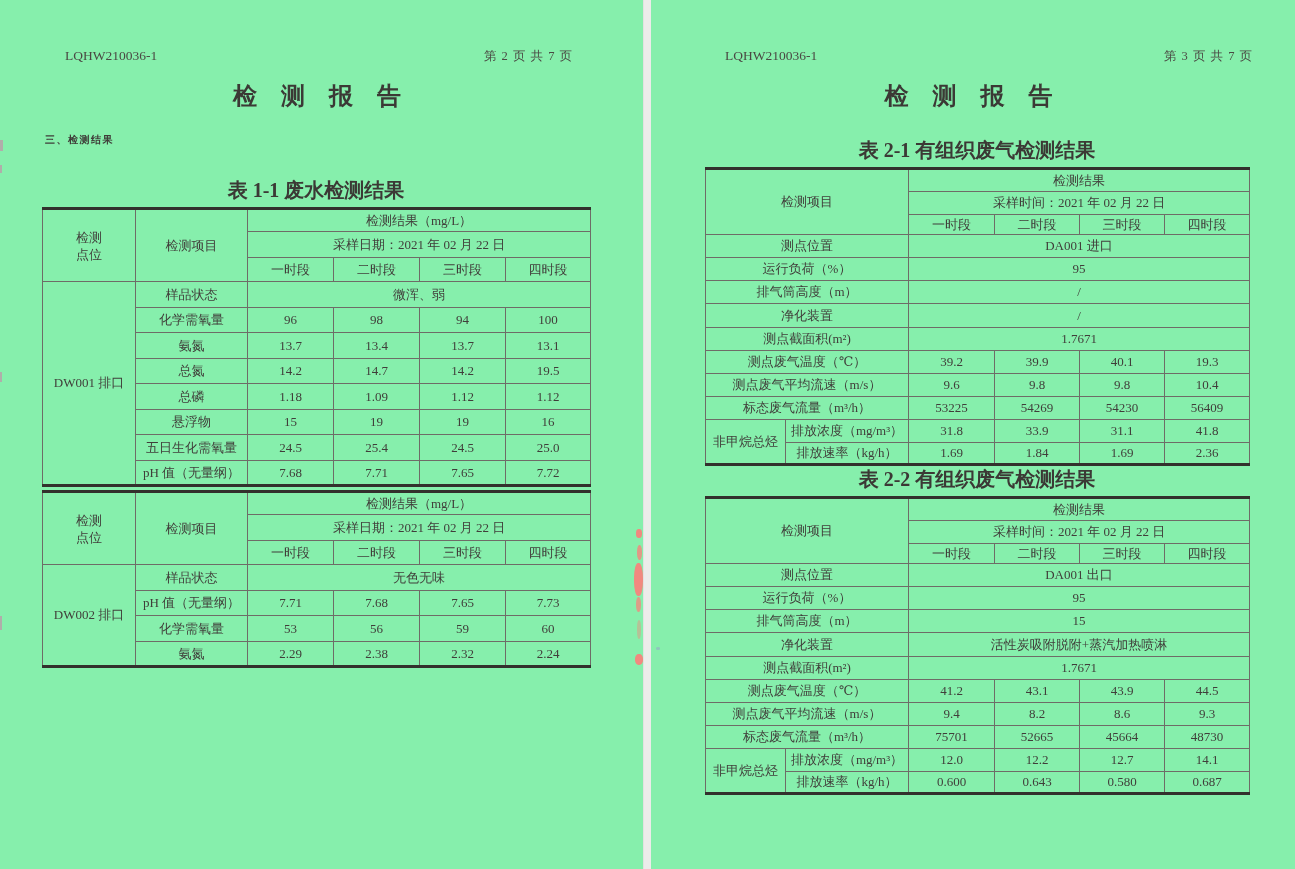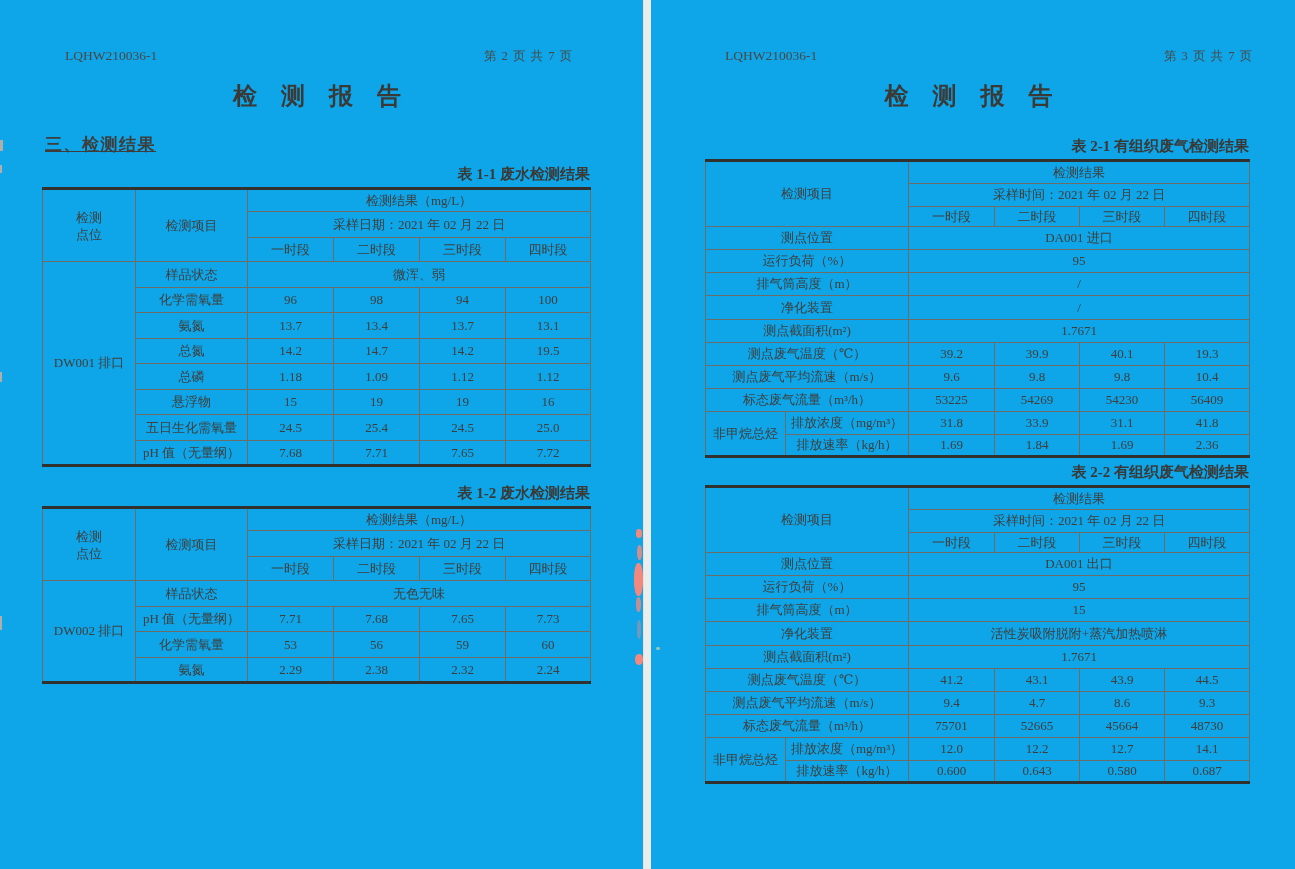--- a/index.html
+++ b/index.html
@@ -2,38 +2,38 @@
 <html><head>
 <meta charset="utf-8">
 <style>
   html,body{margin:0;padding:0;}
   body{
     width:1295px;height:869px;position:relative;overflow:hidden;
     background:#e7e7e5;
     font-family:"Liberation Serif","DejaVu Serif",serif;
     color:#3f3d39;
   }
-  .page{position:absolute;top:0;height:869px;background:#0ea5e9;}
+  .page{position:absolute;top:0;height:869px;background:#86efac;}
   .page-left{left:0;width:643px;}
   .page-right{left:651px;width:644px;}
   .page-gap{position:absolute;left:643px;top:0;width:8px;height:869px;background:#ececea;border-left:1px solid #e2e2e0;border-right:1px solid #e4e4e2;}
 
   .page-head{display:flex;justify-content:space-between;align-items:baseline;font-size:13.5px;color:#4a4843;}
   .page-left .page-head{padding:48px 70px 0 65px;}
   .page-right .page-head{padding:48px 42px 0 74px;}
   .page-no{font-size:12.5px;letter-spacing:1px;}
 
   .doc-title{text-align:center;font-size:24px;font-weight:bold;letter-spacing:9px;margin-top:15px;color:#3b3935;}
-  .section-heading{margin:21px 0 0 45px;font-size:17px;font-weight:bold;letter-spacing:1.5px;text-decoration:underline;}
-
-  .tbl-caption{text-align:right;font-weight:bold;font-size:15px;color:#3b3935;}
-  .cap-11{margin-top:9px;width:548px;margin-left:42px;}
+  .section-heading{margin:21px 0 0 45px;font-size:10px;font-weight:bold;letter-spacing:1.5px;}
+
+  .tbl-caption{text-align:center;font-weight:bold;font-size:20px;color:#3b3935;}
+  .cap-11{margin-top:30px;width:548px;margin-left:42px;}
   .cap-12{margin-top:17px;width:548px;margin-left:42px;}
   .cap-21{margin-top:25px;width:544px;margin-left:54px;}
-  .cap-22{margin-top:5px;width:544px;margin-left:54px;}
+  .cap-22{width:544px;margin-left:54px;}
 
   table.report{
     border-collapse:collapse;table-layout:fixed;
     font-size:13px;color:#403e3a;
     border-top:3px solid #33312d;border-bottom:3px solid #33312d;
     margin-top:3px;
   }
   table.t-left{margin-left:42px;width:548px;}
   table.t-right{margin-left:54px;width:544px;}
   td{border:1px solid #6e6c67;text-align:center;vertical-align:middle;padding:0 2px;overflow:hidden;white-space:nowrap;}
@@ -133,21 +133,20 @@
     <tr style="height:25px">
       <td>pH 值（无量纲）</td>
       <td>7.68</td>
       <td>7.71</td>
       <td>7.65</td>
       <td>7.72</td>
     </tr>
   </tbody>
     </table>
 
-  <div class="tbl-caption cap-12">表 1-2 废水检测结果</div>
   <table class="report t-left">
     <colgroup>
         <col style="width:93px">
         <col style="width:112px">
         <col style="width:86px">
         <col style="width:86px">
         <col style="width:86px">
         <col style="width:85px">
       </colgroup>
     <tbody>
@@ -337,21 +336,21 @@
     <tr style="height:23px">
       <td colspan="2">测点废气温度（℃）</td>
       <td>41.2</td>
       <td>43.1</td>
       <td>43.9</td>
       <td>44.5</td>
     </tr>
     <tr style="height:23px">
       <td colspan="2">测点废气平均流速（m/s）</td>
       <td>9.4</td>
-      <td>4.7</td>
+      <td>8.2</td>
       <td>8.6</td>
       <td>9.3</td>
     </tr>
     <tr style="height:23px">
       <td colspan="2">标态废气流量（m³/h）</td>
       <td>75701</td>
       <td>52665</td>
       <td>45664</td>
       <td>48730</td>
     </tr>

